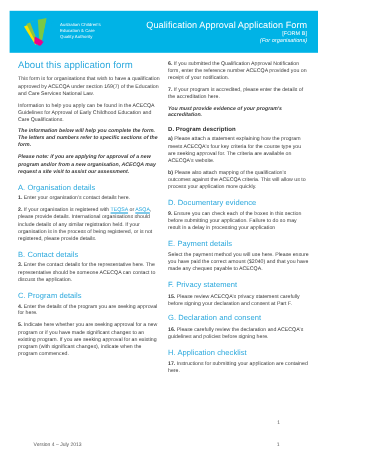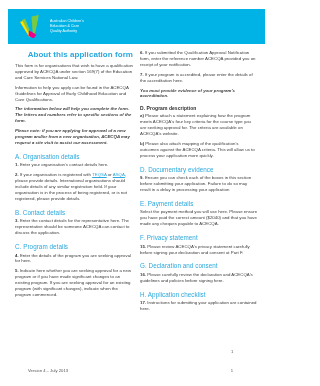--- a/index.html
+++ b/index.html
@@ -79,24 +79,23 @@
     width:118px;
     box-sizing:border-box;
   }
   .col-left{margin-left:15px;}
   .col-right{margin-left:7px;}
 
   h1.doc-title{
     margin:0 0 4px 0;
     font-size:8px;
     line-height:9px;
-    font-weight:700;
+    font-weight:400;
     color:#2aa8dd;
     letter-spacing:0.05px;
-    text-align:right;
   }
   h2.sec{
     margin:7px 0 2px 0;
     font-size:6.3px;
     line-height:7.5px;
     font-weight:400;
     color:#2aa8dd;
     letter-spacing:0.05px;
   }
   h2.sec.dark{
@@ -156,20 +155,25 @@
           <path d="M20 33 L33 40 L28 48 L19 44 Z" fill="#ec008c"></path>
           <path d="M28 41 L35 41 L30 48 L26 48 Z" fill="#ec008c"></path>
         </svg>
       </span>
       <span class="logo-text">
         <div>Australian Children's</div>
         <div>Education &amp; Care</div>
         <div>Quality Authority</div>
       </span>
     </div>
+    <div class="header-title">
+      <div class="t1">Qualification Approval Application Form</div>
+      <div class="t2">[FORM B]</div>
+      <div class="t3">(For organisations)</div>
+    </div>
   </div>
 
   <div class="cols">
 
     <div class="col col-left">
 
       <h1 class="doc-title">About this application form</h1>
 
       <p><span>This form is for organisations that wish to have a qualification approved by ACECQA under section 169(7) of the Education and Care Services National Law.</span></p>
       <p>Information to help you apply can be found in the ACECQA Guidelines for Approval of Early Childhood Education and Care Qualifications.</p>

